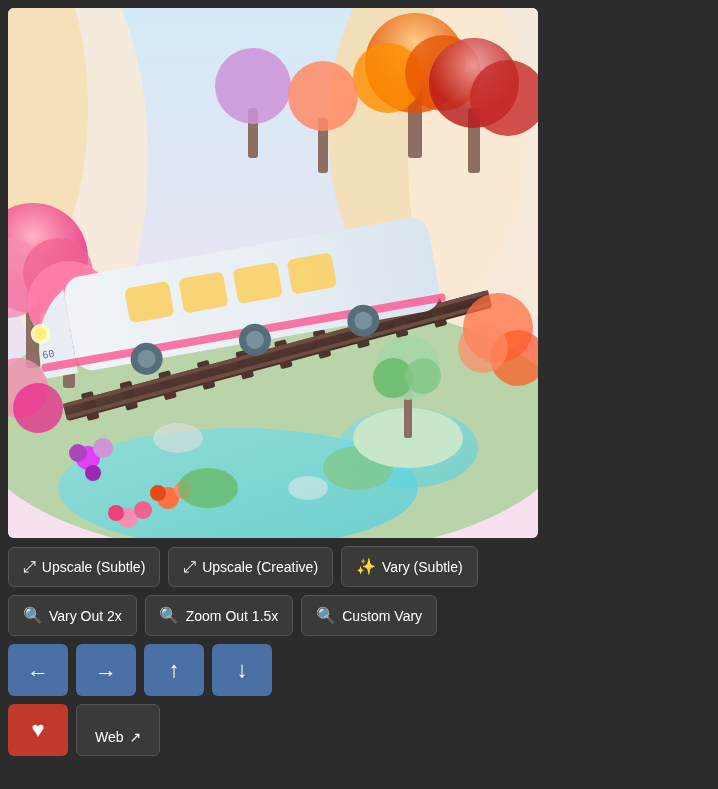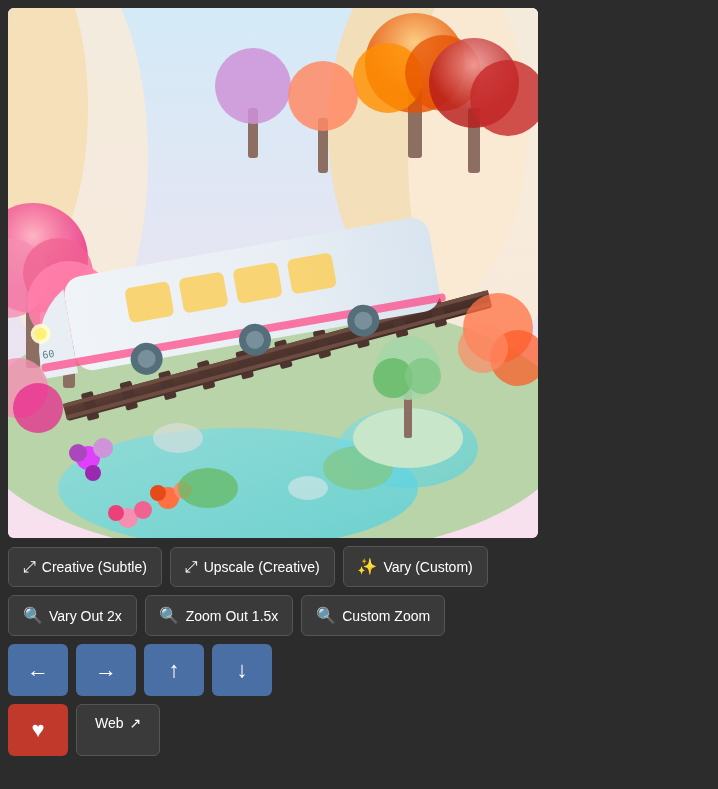--- a/index.html
+++ b/index.html
@@ -113,21 +113,21 @@
       color: #ffffff;
       border: none;
       border-radius: 6px;
       cursor: pointer;
       font-size: 22px;
       transition: background-color 0.15s;
     }
 
     .web-btn {
       display: flex;
-      align-items: flex-start;
+      align-items: flex-end;
       gap: 6px;
       padding: 10px 18px;
       background-color: #3a3a3a;
       color: #ffffff;
       border: 1px solid #555555;
       border-radius: 6px;
       cursor: pointer;
       font-size: 14px;
       font-weight: 500;
       height: 52px;
@@ -288,44 +288,44 @@
       <ellipse cx="170" cy="430" rx="25" ry="15" fill="#e0e0e0" opacity="0.6"></ellipse>
       <ellipse cx="300" cy="480" rx="20" ry="12" fill="#eeeeee" opacity="0.5"></ellipse>
     </svg>
   </div>
 
   <div class="controls-area">
 
     <div class="button-row">
       <button class="action-btn">
         <span class="btn-icon">⤢</span>
-        <span>Creative (Subtle)</span>
+        <span>Upscale (Subtle)</span>
       </button>
       <button class="action-btn">
         <span class="btn-icon">⤢</span>
         <span>Upscale (Creative)</span>
       </button>
       <button class="action-btn">
         <span class="btn-icon">✨</span>
-        <span>Vary (Custom)</span>
+        <span>Vary (Subtle)</span>
       </button>
     </div>
 
     <div class="button-row">
       <button class="action-btn">
         <span class="btn-icon">🔍</span>
         <span>Vary Out 2x</span>
       </button>
       <button class="action-btn">
         <span class="btn-icon">🔍</span>
         <span>Zoom Out 1.5x</span>
       </button>
       <button class="action-btn">
         <span class="btn-icon">🔍</span>
-        <span>Custom Zoom</span>
+        <span>Custom Vary</span>
       </button>
     </div>
 
     <div class="button-row">
       <button class="nav-btn">
         <span>←</span>
       </button>
       <button class="nav-btn">
         <span>→</span>
       </button>

